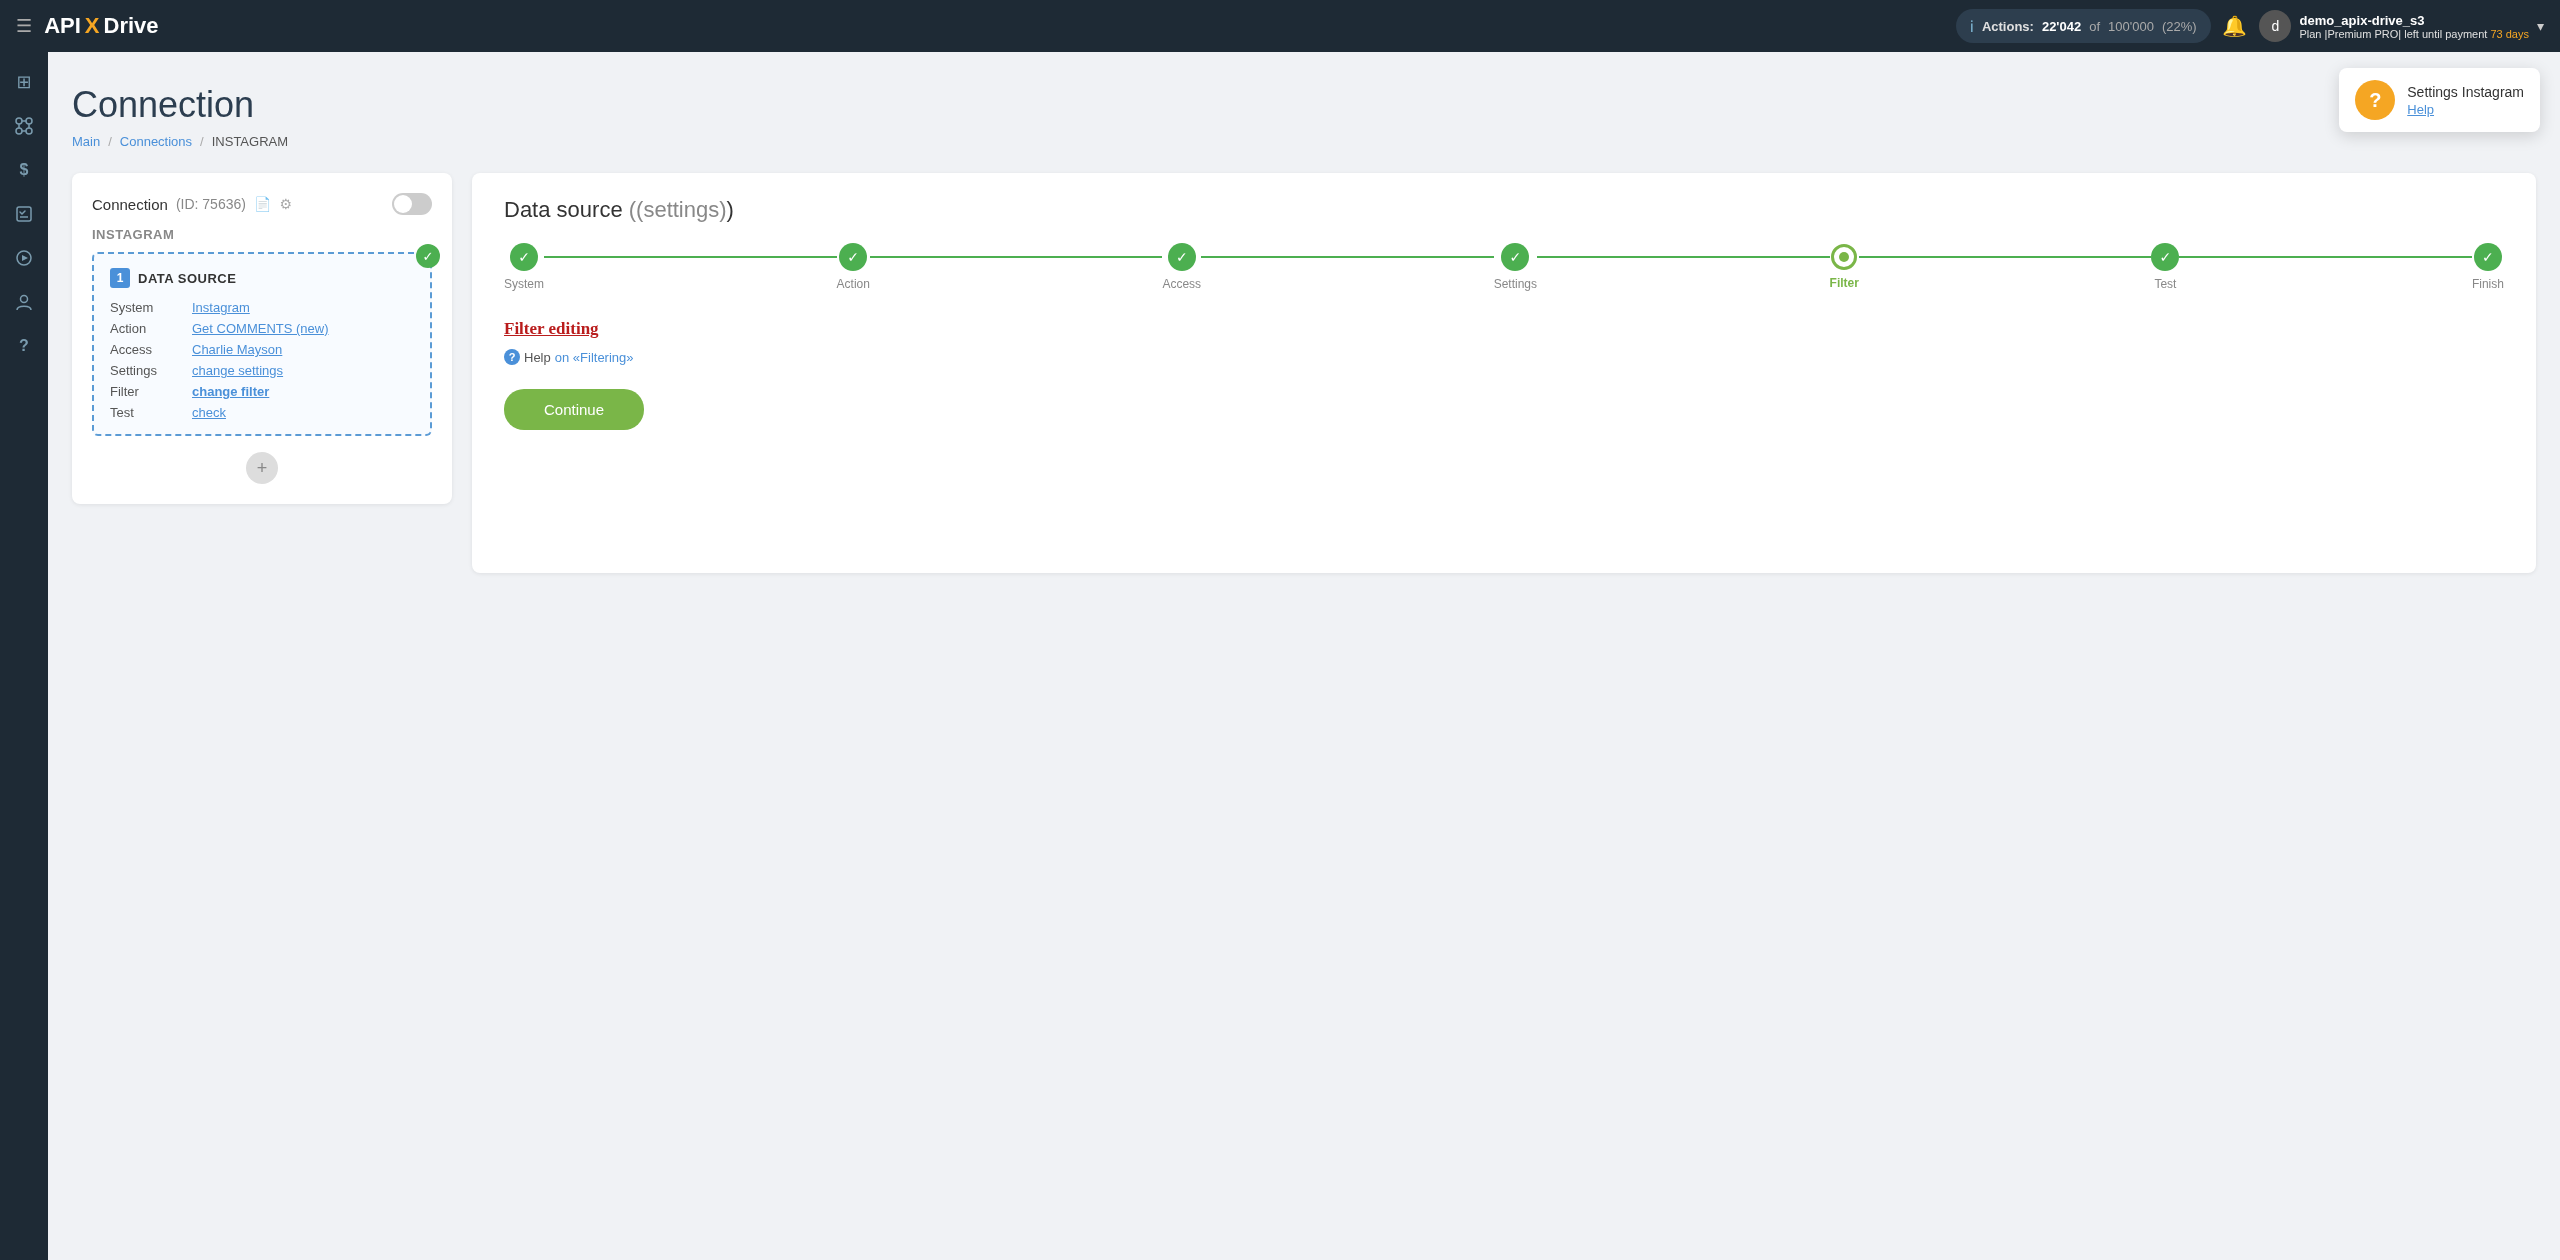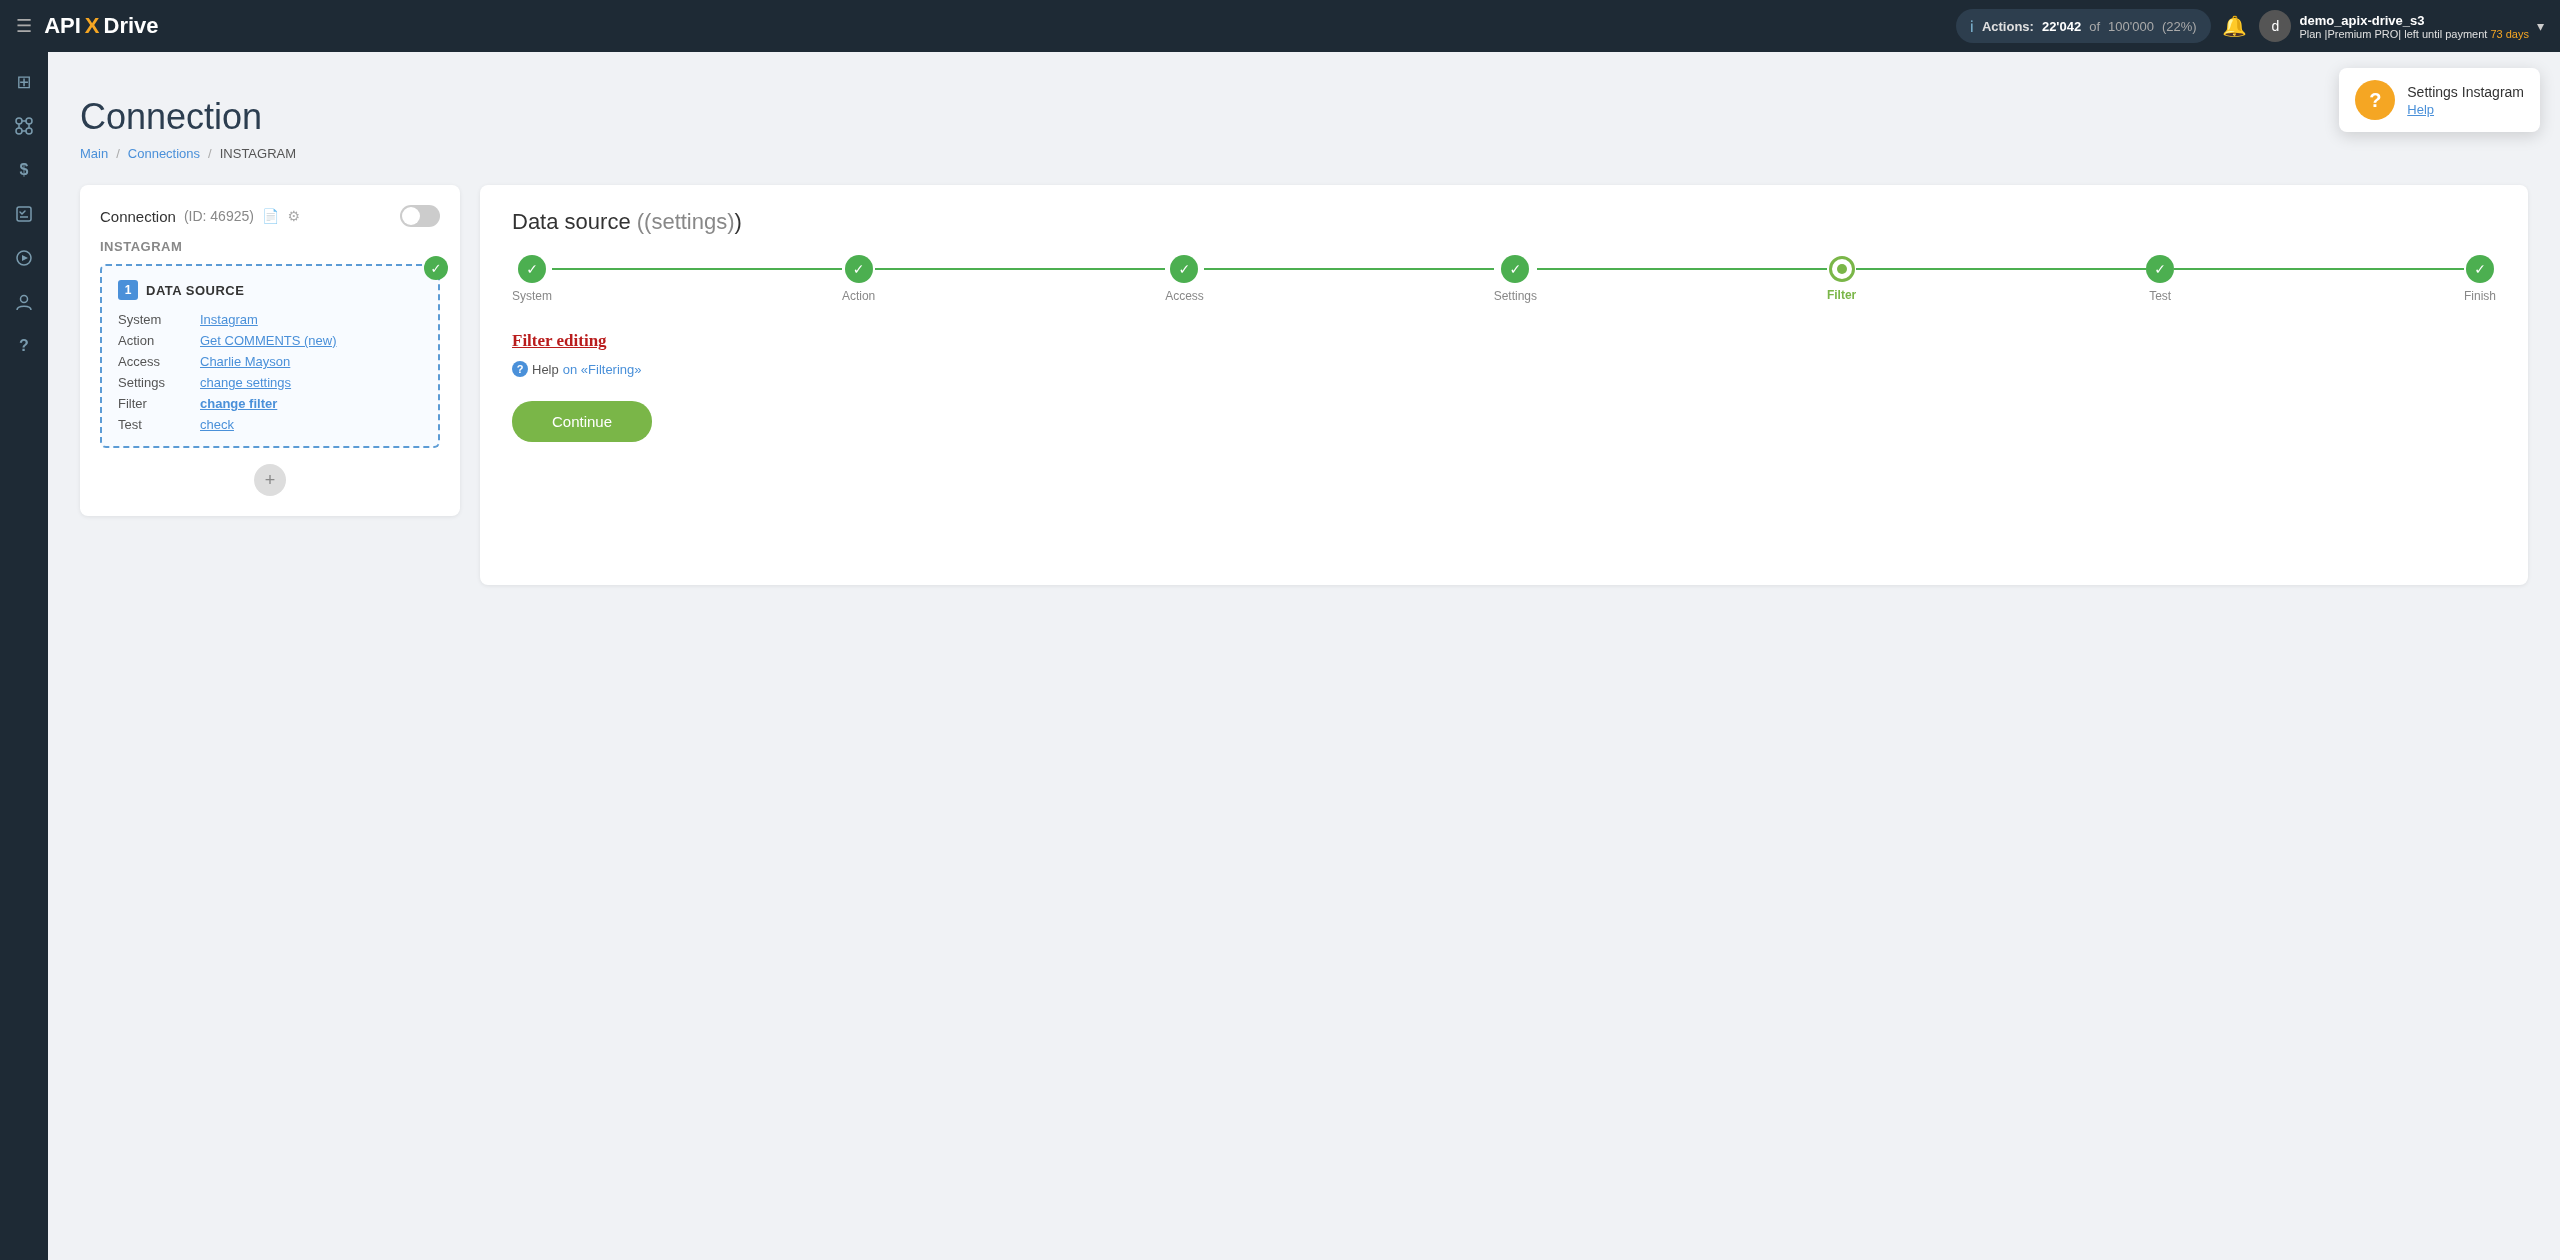--- a/index.html
+++ b/index.html
@@ -65,23 +65,22 @@
       border-radius: 6px;
       color: #7a9bae;
       font-size: 18px;
       cursor: pointer;
     }
 
     
     .content {
       flex: 1;
       overflow-y: auto;
-      padding: 32px 32px;
+      padding: 32px 24px;
       background: #f0f2f5;
-      margin-top: 12px;
     }
 
     .page-title {
       font-size: 36px;
       font-weight: 400;
       color: #2c3e50;
       margin-bottom: 8px;
     }
     .breadcrumb {
       font-size: 13px;
@@ -423,21 +422,21 @@
       <span class="breadcrumb-sep">/</span>
       <span class="breadcrumb-current">INSTAGRAM</span>
     </div>
 
     <div class="cards-row">
 
       <div class="left-card">
         <div class="card-header">
           <div class="card-title">
             <span>Connection</span>
-            <span class="conn-id">(ID: 46925)</span>
+            <span class="conn-id">(ID: 75636)</span>
             <span class="doc-icon">📄</span>
             <span class="gear-icon">⚙</span>
           </div>
           <div class="toggle-switch"></div>
         </div>
         <div class="connection-label">INSTAGRAM</div>
         <div class="datasource-box">
           <div class="check-badge">✓</div>
           <div class="datasource-header">
             <div class="datasource-num">1</div>

